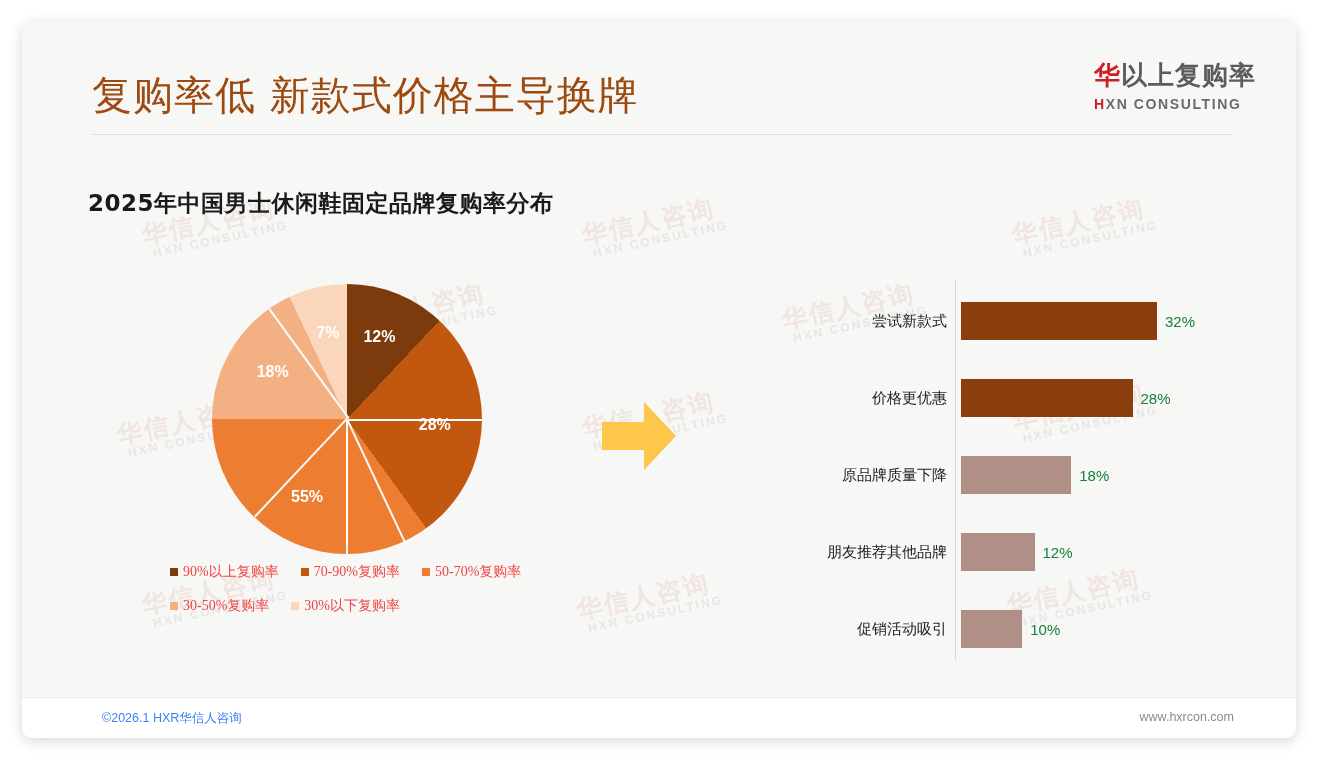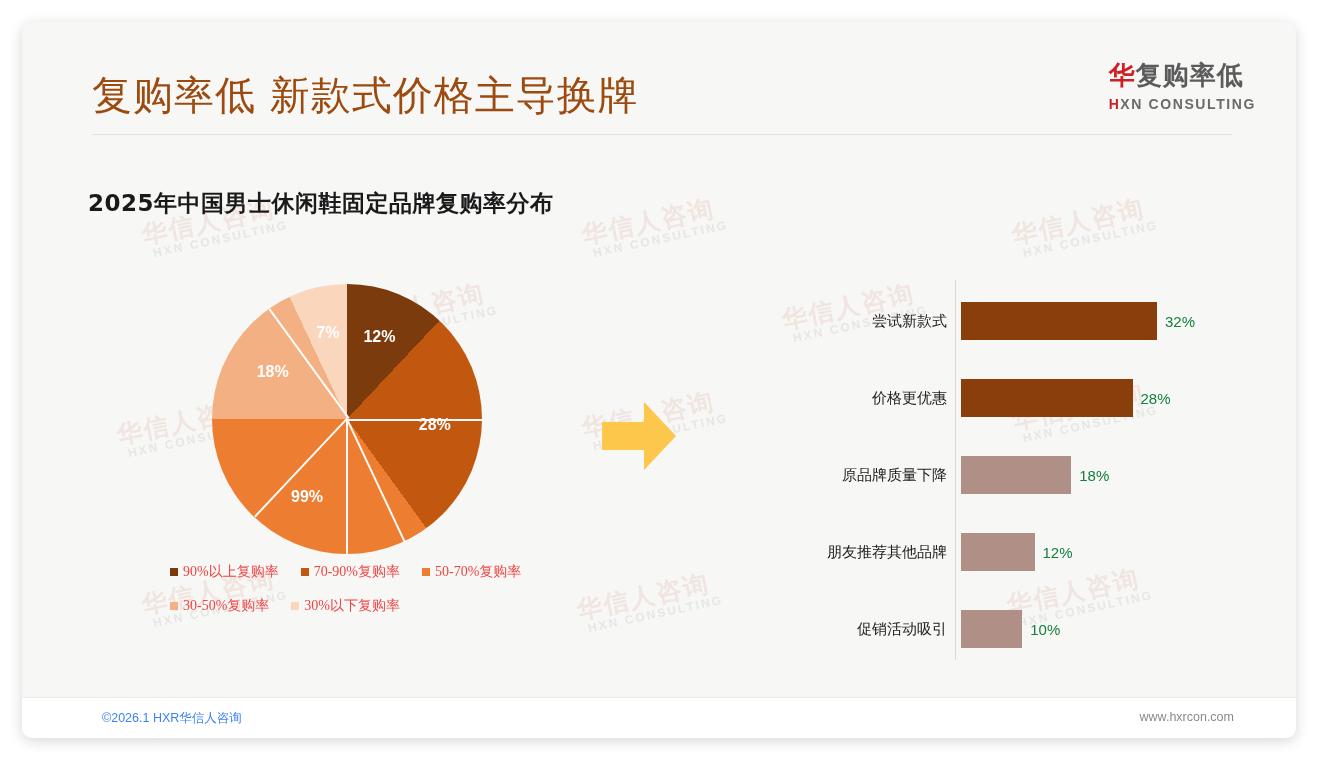--- a/index.html
+++ b/index.html
@@ -130,36 +130,36 @@
       <div class="wm" style="left: 985px; top: 555px;"><span class="wm-cn">华信人咨询</span><span class="wm-en">HXN CONSULTING</span></div>
       <div class="wm" style="left: 330px; top: 270px;"><span class="wm-cn">华信人咨询</span><span class="wm-en">HXN CONSULTING</span></div>
       <div class="wm" style="left: 760px; top: 270px;"><span class="wm-cn">华信人咨询</span><span class="wm-en">HXN CONSULTING</span></div>
     </div>
 
   <div class="title">复购率低 新款式价格主导换牌</div>
   <div class="title-rule"></div>
 
   <div class="logo">
     <div class="logo-cn">
-      <span class="hua">华</span><span>复购率低</span>
+      <span class="hua">华</span><span>以上复购率</span>
     </div>
     <div class="logo-en">
       <span class="h">H</span><span>XN CONSULTING</span>
     </div>
   </div>
 
   <div class="ch-title" id="pie-title">2025年中国男士休闲鞋固定品牌复购率分布</div>
   <div class="pie-wrap">
     <div class="pie" id="pie">
         <div class="pie-sep" style="transform: rotate(0deg) translateX(-1px);"></div>
         <div class="pie-lbl" style="left: 167.395px; top: 53.1797px;">12%</div>
         <div class="pie-sep" style="transform: rotate(43.2deg) translateX(-1px);"></div>
         <div class="pie-lbl" style="left: 222.826px; top: 140.526px;">28%</div>
         <div class="pie-sep" style="transform: rotate(144deg) translateX(-1px);"></div>
-        <div class="pie-lbl" style="left: 95.0488px; top: 213.409px;">99%</div>
+        <div class="pie-lbl" style="left: 95.0488px; top: 213.409px;">55%</div>
         <div class="pie-sep" style="transform: rotate(270deg) translateX(-1px);"></div>
         <div class="pie-lbl" style="left: 60.6991px; top: 87.8472px;">18%</div>
         <div class="pie-sep" style="transform: rotate(334.8deg) translateX(-1px);"></div>
         <div class="pie-lbl" style="left: 115.803px; top: 49.1193px; color: rgb(255, 255, 255);">7%</div>
       </div>
   </div>
   <div class="pie-legend" id="pie-legend">
       <div class="lg-row">
         <div class="lg-item">
           <span class="lg-swatch" style="background: rgb(124, 59, 12);"></span>

